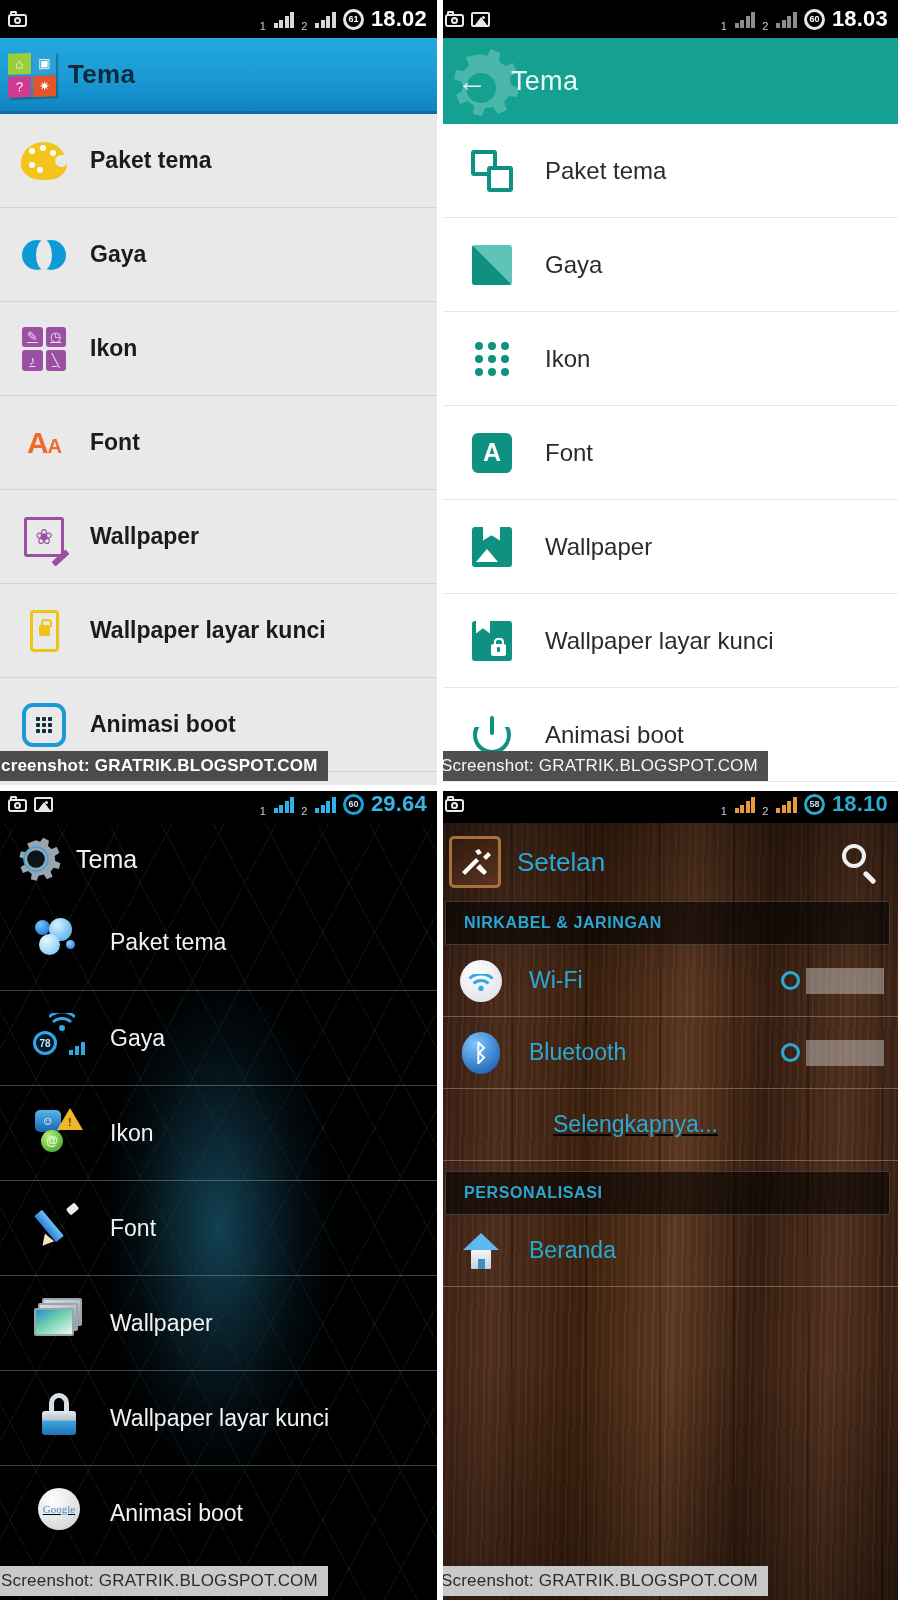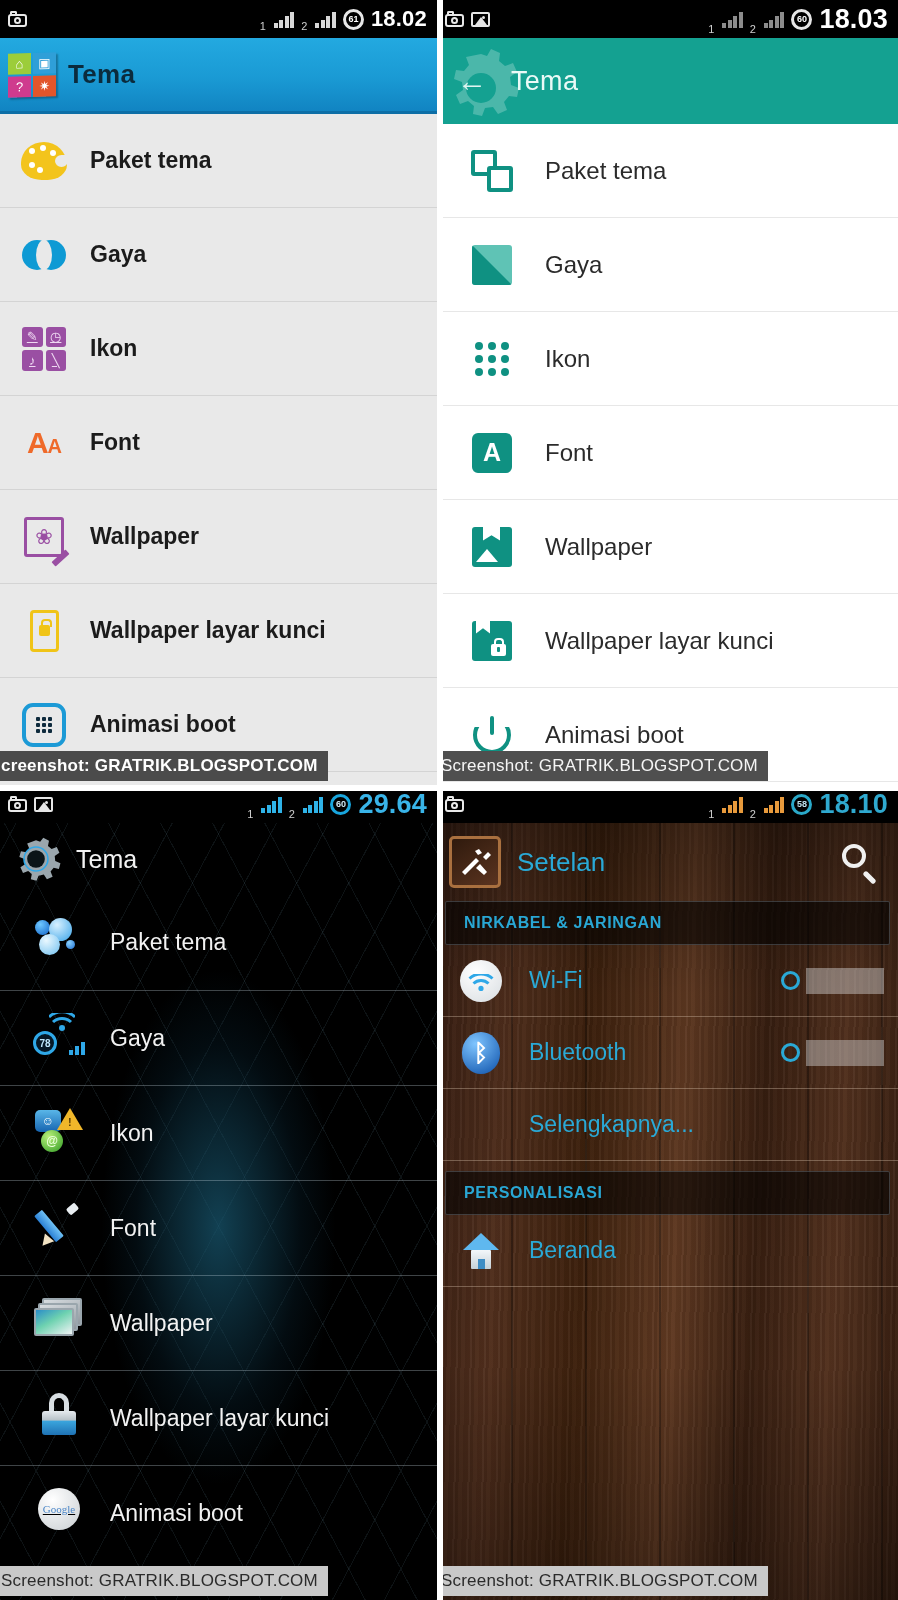--- a/index.html
+++ b/index.html
@@ -24,21 +24,21 @@
 
   
   .statusbar {
     height: 38px; background:#000; color:#fff;
     display:flex; align-items:center; padding:0 8px;
     position:relative; z-index:5;
   }
   .sb-left { display:flex; align-items:center; gap:7px; }
   .sb-right { margin-left:auto; display:flex; align-items:center; gap:7px; padding-right:2px;}
   .sb-time { font-size:22px; font-weight:bold; letter-spacing:0.2px; }
-  .sb-time.small { font-size:27px; }
+  .sb-time.small { font-size:22px; }
   .sig { display:flex; align-items:flex-end; gap:1.5px; height:17px; }
   .sig i { display:block; width:4px; background:#d8d8d8; }
   .sig i:nth-child(1){height:5px}
   .sig i:nth-child(2){height:8px}
   .sig i:nth-child(3){height:12px}
   .sig i:nth-child(4){height:16px}
   .sig.dim i { background:#8c8c8c; }
   .sig.blue i { background:#2fb3e8; }
   .sig.orange i { background:#e89a3c; }
   .simnum { font-size:11px; color:#cfcfcf; align-self:flex-end; margin-right:1px;}
@@ -206,21 +206,21 @@
   .p4 .ab-title{font-size:26px;color:#2aa9d6;}
   .p4 .search{margin-left:auto;width:40px;height:40px;position:relative;}
   .p4 .search u{position:absolute;left:2px;top:2px;width:24px;height:24px;border:4px solid #f0f0f0;border-radius:50%;}
   .p4 .search s{position:absolute;right:3px;bottom:2px;width:15px;height:5px;background:#f0f0f0;transform:rotate(45deg);border-radius:2px;}
   .p4 .list{position:relative;z-index:3;}
   .p4 .hdr{height:44px;display:flex;align-items:center;padding-left:18px;margin:0 8px;
            background:rgba(0,0,0,.58);border:1px solid rgba(150,170,185,.30);border-radius:2px;}
   .p4 .hdr span{font-size:16px;font-weight:bold;color:#29a7d4;letter-spacing:.6px;}
   .p4 .row{height:72px;display:flex;align-items:center;gap:26px;padding-left:22px;padding-right:14px;border-bottom:1px solid rgba(214,192,170,.38);}
   .p4 .row .lbl{font-size:23px;color:#2aa9d6;}
-  .p4 .row.noicon{padding-left:92px;}
+  .p4 .row.noicon{padding-left:116px;text-decoration:underline;}
   .p4 .ico{width:44px;height:44px;flex:none;display:flex;align-items:center;justify-content:center;position:relative;}
   .p4 .toggle{margin-left:auto;display:flex;align-items:center;gap:6px;}
   .p4 .toggle .knob{width:19px;height:19px;border:3px solid #2aa9d6;border-radius:50%;}
   .p4 .toggle .track{width:78px;height:26px;background:rgba(230,232,235,.40);}
 
   .ic-wifi4{width:42px;height:42px;border-radius:50%;background:radial-gradient(circle at 38% 30%,#ffffff,#d8dde1);display:flex;align-items:flex-end;justify-content:center;padding-bottom:9px;}
   .ic-bt{width:38px;height:42px;border-radius:50%/48%;background:radial-gradient(circle at 35% 28%,#7fc5ff,#0b4fa8);display:flex;align-items:center;justify-content:center;color:#fff;font-size:24px;font-weight:bold;}
   .ic-sigbars{display:flex;align-items:flex-end;gap:2.5px;height:26px;}
   .ic-sigbars i{width:6px;background:#f2f2f2;display:block;}
   .ic-sigbars i:nth-child(1){height:7px}.ic-sigbars i:nth-child(2){height:13px}

